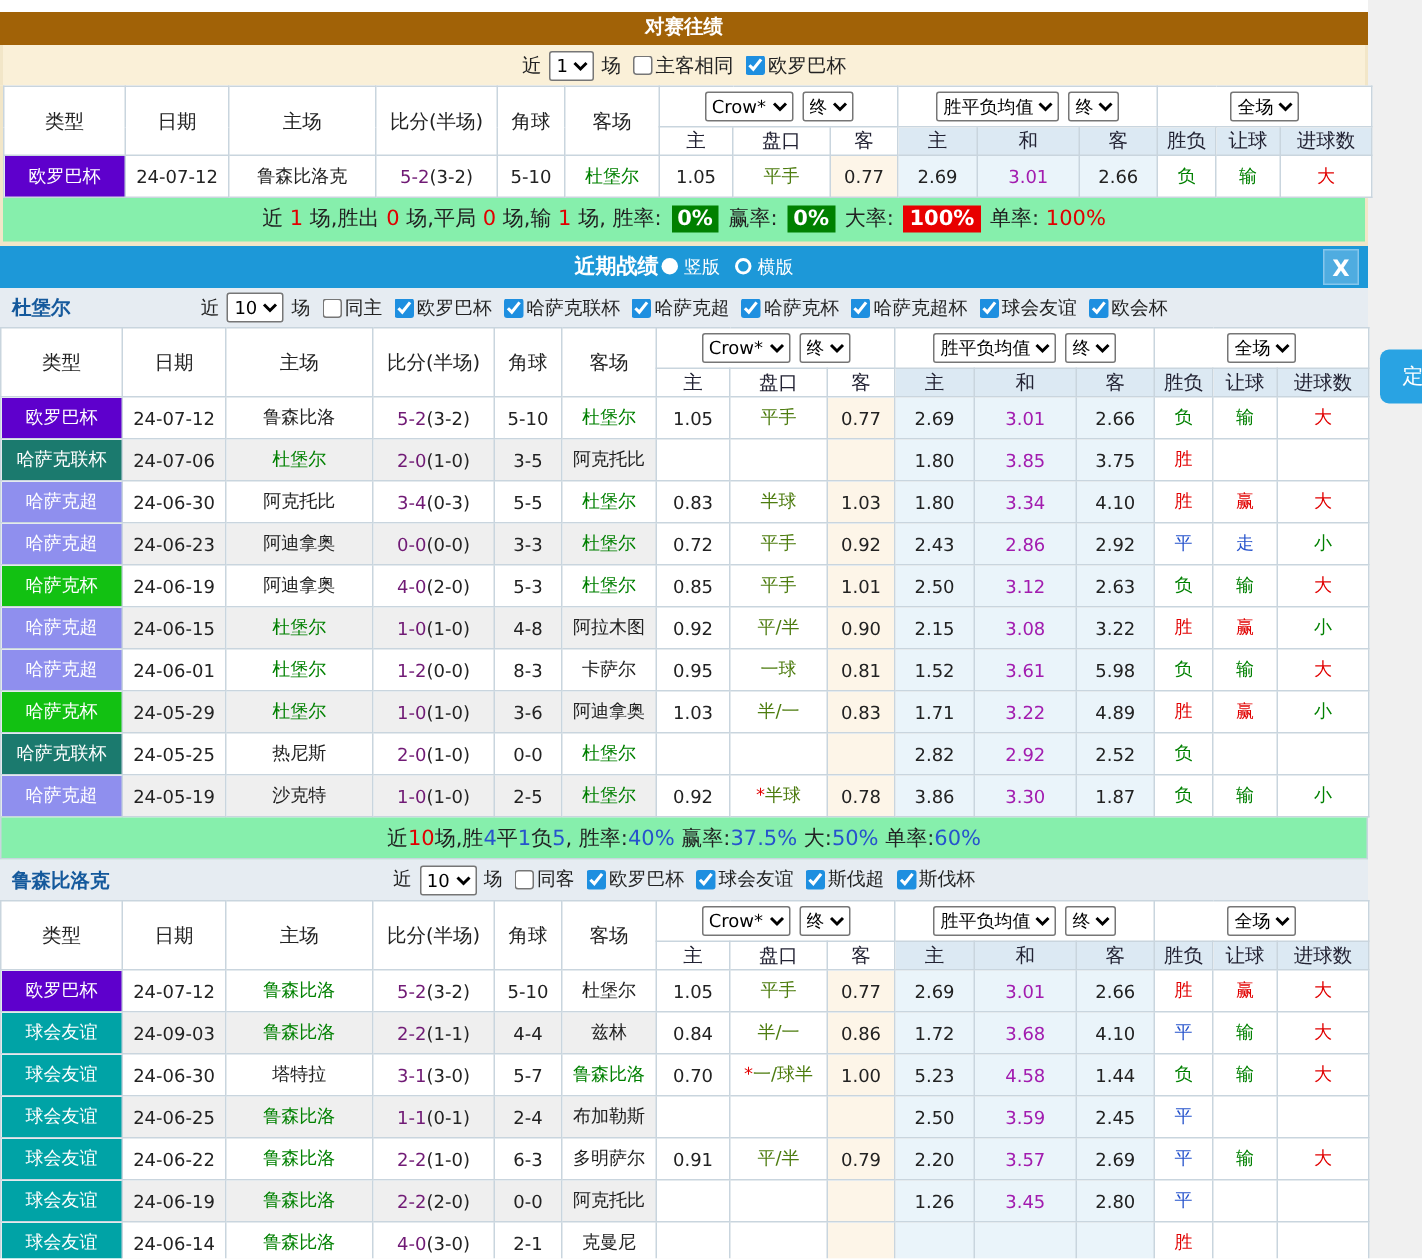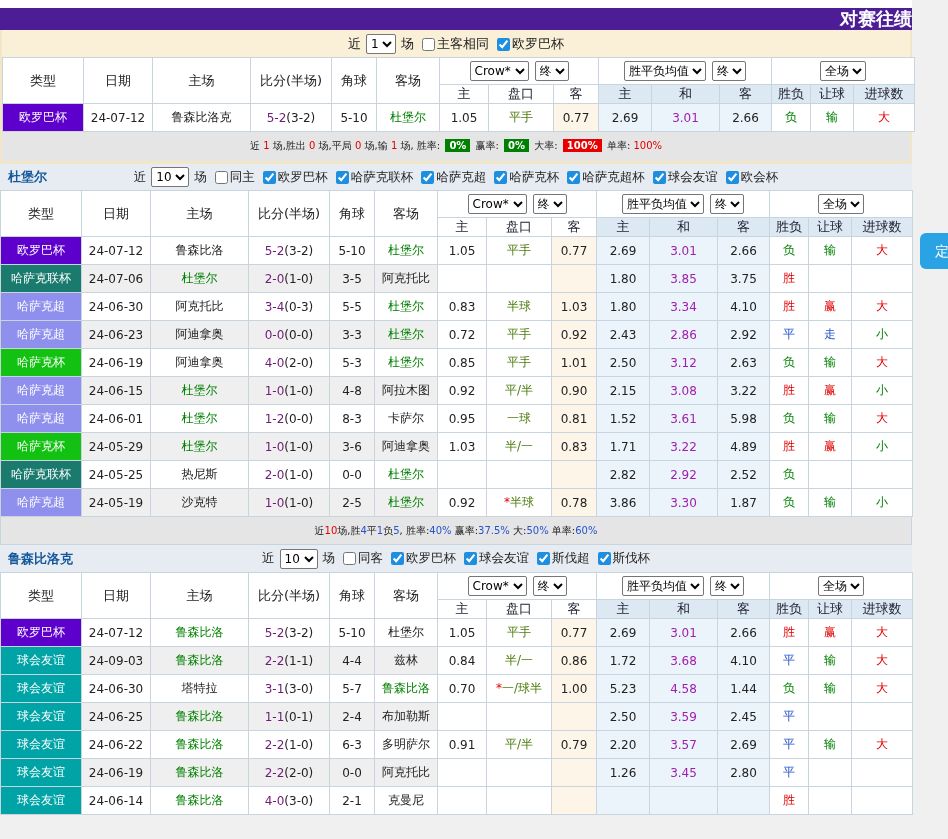--- a/index.html
+++ b/index.html
@@ -1,21 +1,21 @@
 <!DOCTYPE html>
 <html><head>
 <meta charset="utf-8">
 <style>
   html,body{margin:0;padding:0;}
   .viewport{position:relative;width:948px;height:839px;overflow:hidden;background:#f0f0f0;
             font-family:"DejaVu Sans",sans-serif;font-size:12px;color:#222;}
   .content-col{position:absolute;left:0;top:0;width:912px;background:#fff;}
   .topstrip{height:8px;background:#fff;}
-  .bluebar{height:22px;line-height:22px;background:#4c1d95;color:#fff;text-align:right;
-           font-weight:bold;font-size:18px;position:relative;}
+  .bluebar{height:22px;line-height:22px;background:#a16207;color:#fff;text-align:center;
+           font-weight:bold;font-size:13px;position:relative;}
   .bluebar2{height:28px;line-height:28px;background:#1d98d8;color:#fff;text-align:center;
             font-size:12px;position:relative;}
   .bluebar2 .ttl{font-weight:bold;font-size:14px;}
   .radio-dot{display:inline-block;width:11px;height:11px;border-radius:50%;background:#fff;
              vertical-align:middle;margin:0 4px 2px 2px;cursor:pointer;}
   .radio-ring{display:inline-block;width:7px;height:7px;border-radius:50%;border:2px solid #fff;
               background:transparent;vertical-align:middle;margin:0 4px 2px 10px;cursor:pointer;}
   .closebtn{position:absolute;right:6px;top:2px;width:24px;height:24px;line-height:24px;
             background:#4face0;border:1px solid #86c6ec;color:#fff;font-weight:bold;font-size:15px;
             text-align:center;cursor:pointer;box-sizing:border-box;}
@@ -39,21 +39,21 @@
   table.odds td{height:27px;font-size:12px;}
   td.c-type{color:#fff;font-size:12px;}
   td.tint-blue{background:#eaf4fa;}
   td.tint-cream{background:#fdf5e8;}
   td.alt{background:#efefef;}
   .grn{color:#008000;}
   .score-m{color:#701a75;}
   .hc{color:#4d7c0f;}
   .star{color:#e10000;}
   .blueval{color:#a21caf;}
-  .stats{height:28px;line-height:28px;text-align:center;font-size:10px;background:#e5e5e5;
+  .stats{height:28px;line-height:28px;text-align:center;font-size:14px;background:#86efac;
          border:1px solid #c9d5de;border-top:none;box-sizing:border-box;}
   .sec1 .stats{border-left:2px solid #f2e6c8;border-right:2px solid #f2e6c8;border-bottom:3px solid #f2e6c8;height:32px;line-height:28px;}
   .s-k{color:#222;} .s-r{color:#e10000;} .s-b{color:#2653cc;} .s-rt{color:#e10000;}
   .s-gb{background:#008000;color:#fff;font-weight:bold;padding:1px 4px;margin:0 2px;}
   .s-rb{background:#e80000;color:#fff;font-weight:bold;padding:1px 4px;margin:0 2px;}
   .sec1{border-left:0;}
   .sec1 .twrap{border-left:2px solid #f2e6c8;border-right:2px solid #f2e6c8;box-sizing:border-box;width:912px;}
   .customize{position:absolute;left:920px;top:233px;width:58px;height:36px;line-height:36px;
              background:#29a3e3;color:#fff;text-align:center;font-size:14px;border-radius:6px;cursor:pointer;}
 </style>
@@ -141,20 +141,24 @@
                   <td style="color: rgb(0, 128, 0);">输</td>
                   <td style="color: rgb(225, 0, 0);">大</td>
                 </tr>
               </tbody>
             </table>
           </div>
         </div>
       <div class="stats" id="stats-h2h"><span class="s-k">近 </span><span class="s-r">1</span><span class="s-k"> 场,胜出 </span><span class="s-r">0</span><span class="s-k"> 场,平局 </span><span class="s-r">0</span><span class="s-k"> 场,输 </span><span class="s-r">1</span><span class="s-k"> 场, 胜率: </span><span class="s-gb">0%</span><span class="s-k"> 赢率: </span><span class="s-gb">0%</span><span class="s-k"> 大率: </span><span class="s-rb">100%</span><span class="s-k"> 单率: </span><span class="s-rt">100%</span></div>
     </div>
 
+    <div class="bluebar2">
+      <span class="ttl">近期战绩</span><span class="radio-dot"></span><span>竖版</span><span class="radio-ring"></span><span>横版</span>
+      <div class="closebtn">X</div>
+    </div>
 
     <div class="teamfilter">
       <span class="tname">杜堡尔</span>
       <span class="controls" id="team1-controls">
           <span>近</span>
           <select><option>10</option></select>
           <span>场</span>
           <label><input type="checkbox" style=""><span>同主</span></label>
           <label><input type="checkbox" checked="" style=""><span>欧罗巴杯</span></label>
           <label><input type="checkbox" checked="" style=""><span>哈萨克联杯</span></label>

